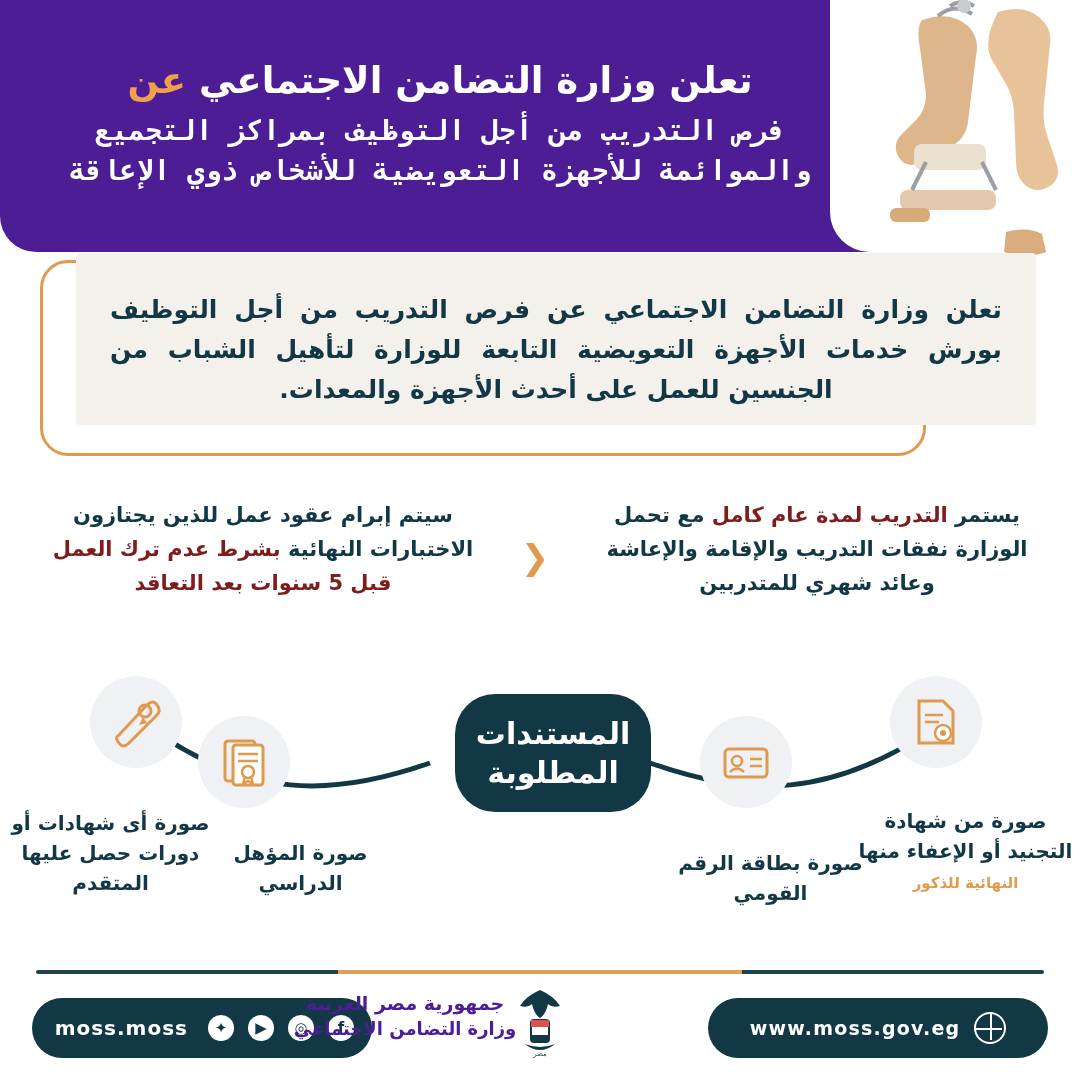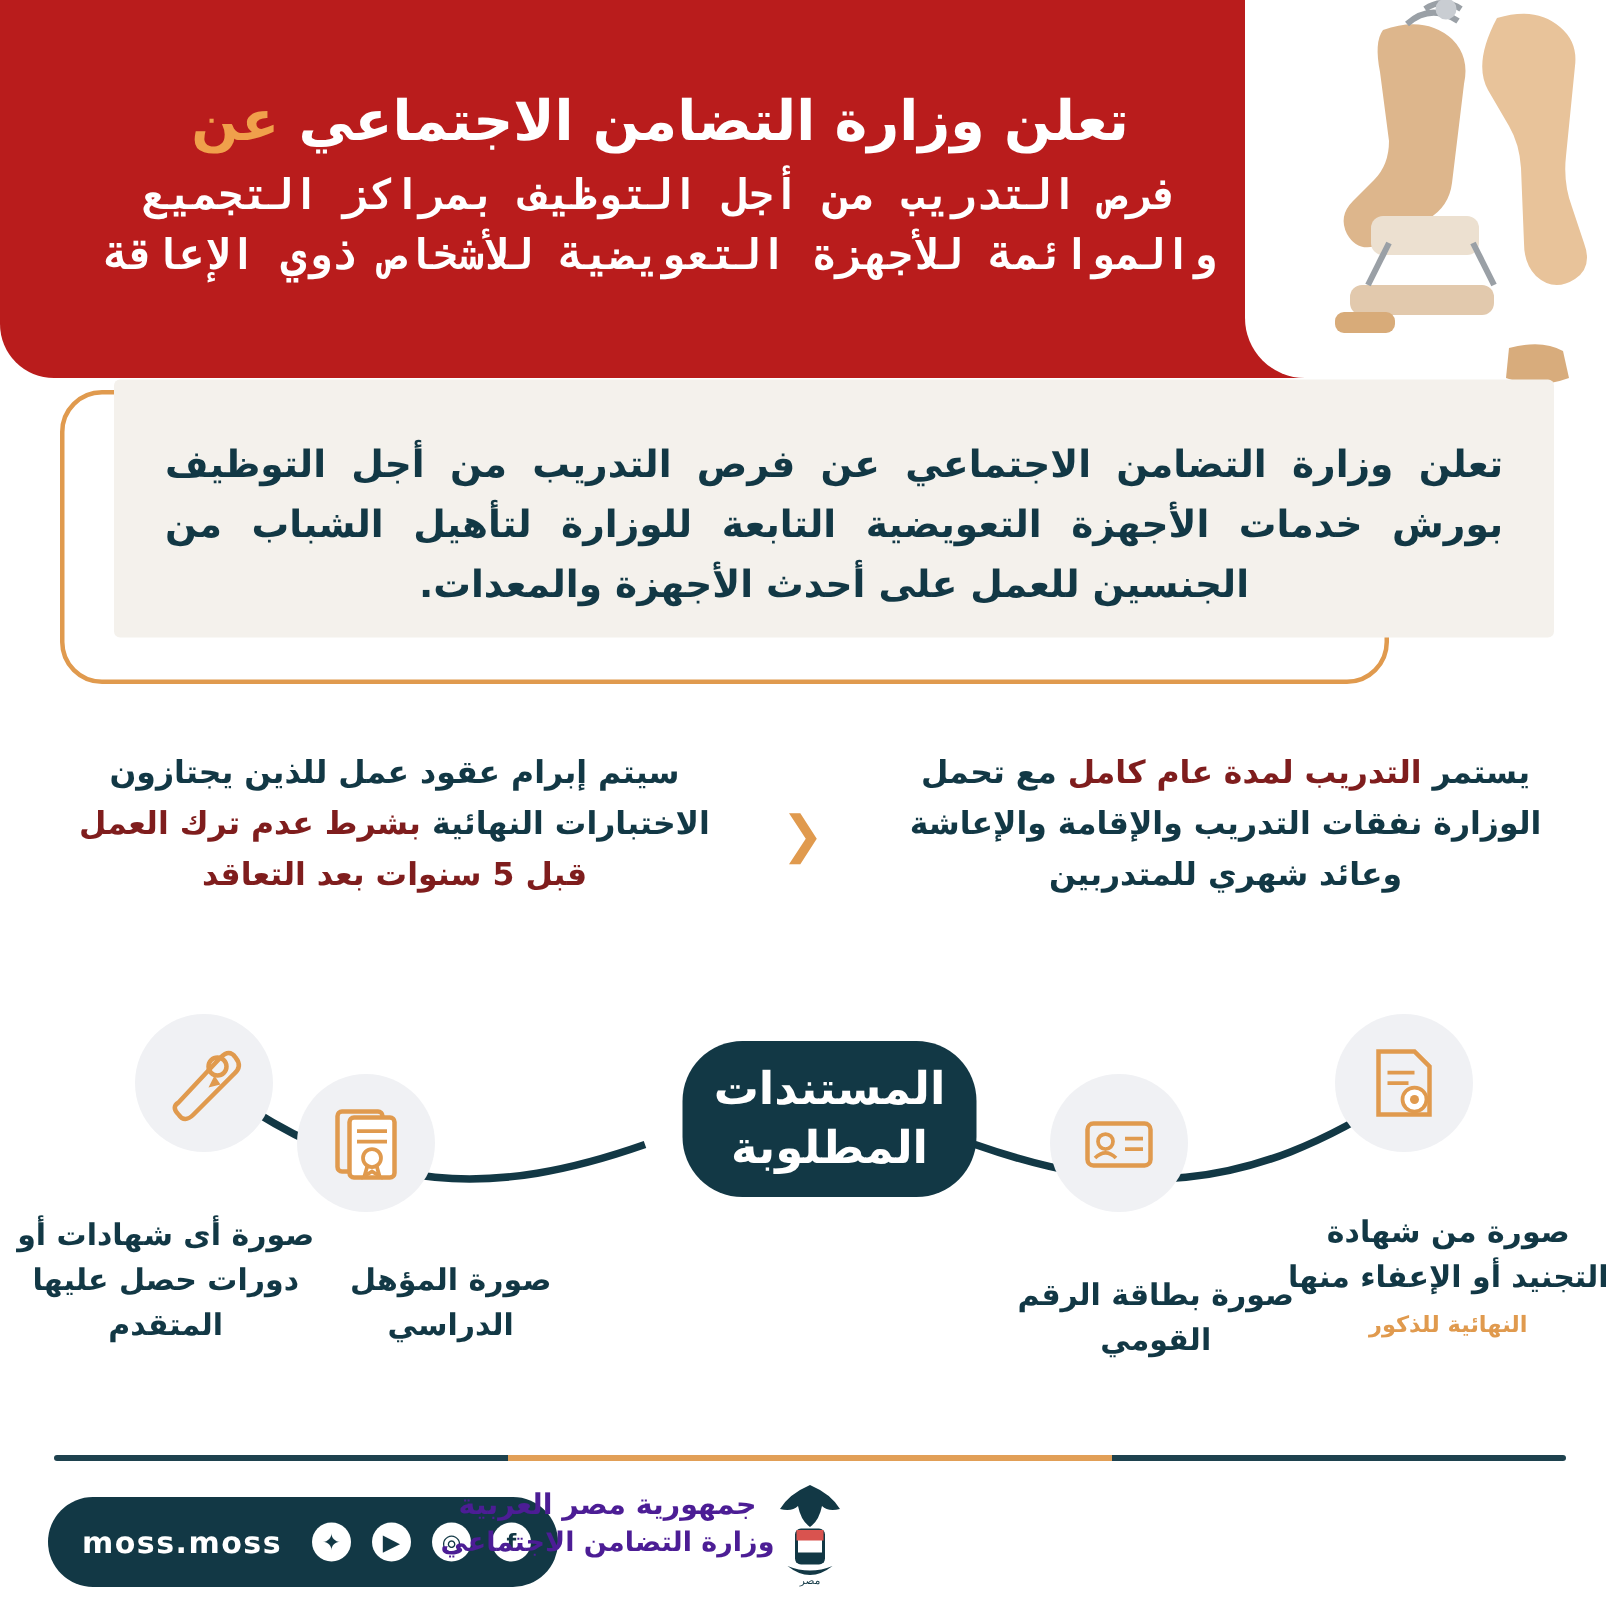--- a/index.html
+++ b/index.html
@@ -6,21 +6,21 @@
   body{
     width:1080px;height:1080px;
     background:#ffffff;
     font-family:"DejaVu Sans", sans-serif;
     overflow:hidden;
     position:relative;
   }
   
   .hero{
     position:absolute;left:0;top:0;width:1080px;height:252px;
-    background:#b91c1c;
+    background:#4c1d95;
     border-bottom-left-radius:36px;
     border-bottom-right-radius:36px;
   }
   .hero-inner{
     position:absolute;left:0;top:0;width:880px;height:252px;
     display:flex;flex-direction:column;align-items:center;justify-content:center;
     text-align:center;
   }
   .h-line1{
     font-size:37px;font-weight:bold;color:#ffffff;line-height:1.25;
@@ -73,21 +73,21 @@
   .or{color:#7f1d1d;}
   .chev{
     position:absolute;left:520px;top:44px;width:30px;height:30px;
     color:#e09a4e;font-size:34px;line-height:30px;text-align:center;font-weight:bold;
   }
   
   .docs{
     position:absolute;left:0;top:668px;width:1080px;height:280px;
   }
   .docs-badge{
-    position:absolute;left:455px;top:26px;width:196px;height:104px;
+    position:absolute;left:455px;top:26px;width:196px;height:118px;
     background:#123845;border-radius:40px;
     display:flex;align-items:center;justify-content:center;
     color:#ffffff;font-size:30px;font-weight:bold;line-height:1.3;text-align:center;
   }
   .curve{position:absolute;left:0;top:0;width:1080px;height:180px;}
   .circle{
     position:absolute;width:92px;height:92px;border-radius:50%;
     background:#f0f1f4;display:flex;align-items:center;justify-content:center;
   }
   .c1{right:898px;top:8px;}   
@@ -260,13 +260,17 @@
 
   <svg class="eagle" viewBox="0 0 62 74">
     <path d="M31 4 q14 6 20 16 q-8 2 -12 -2 q-2 10 -8 14 q-6 -4 -8 -14 q-4 4 -12 2 q6 -10 20 -16 z" fill="#123845"></path>
     <rect x="22" y="34" width="18" height="22" rx="3" fill="#fff" stroke="#123845" stroke-width="2"></rect>
     <rect x="22" y="34" width="18" height="7" fill="#d9534f"></rect>
     <rect x="22" y="49" width="18" height="7" fill="#123845"></rect>
     <path d="M16 58 q15 12 30 0 q-15 6 -30 0 z" fill="#123845"></path>
     <text x="31" y="70" font-size="7" text-anchor="middle" fill="#123845">مصر</text>
   </svg>
 
+  <div class="pill pill-right">
+    <span class="globe"></span>
+    <span class="weburl">www.moss.gov.eg</span>
+  </div>
 </div>
 
 </body></html>

